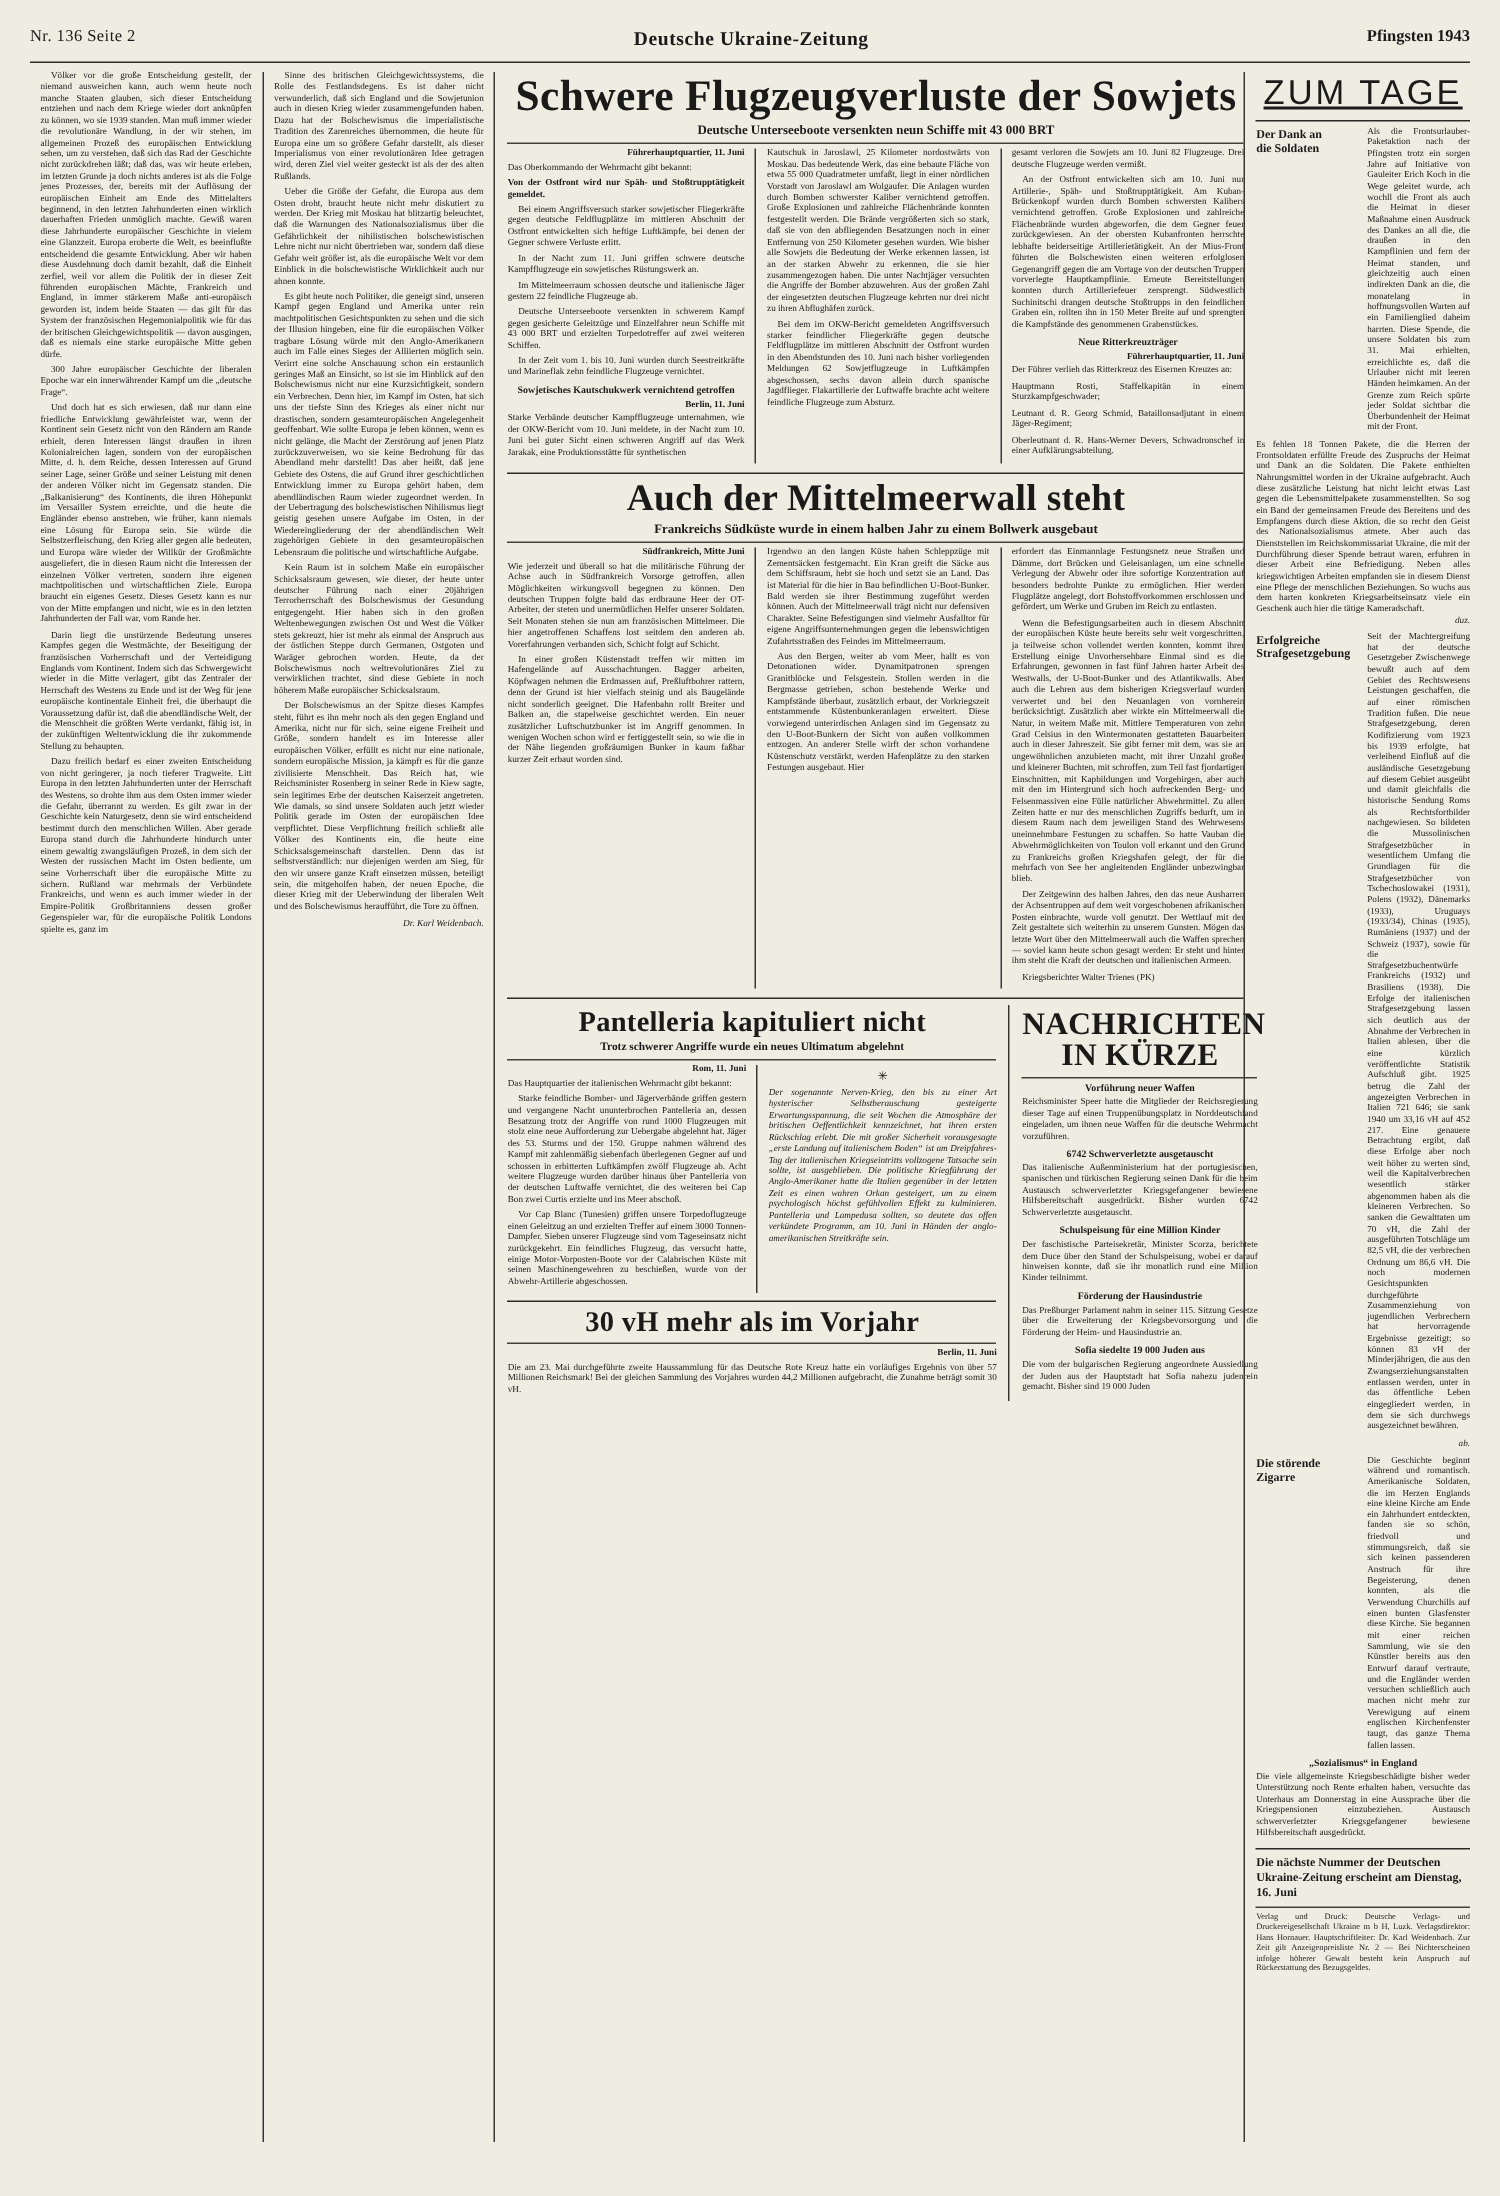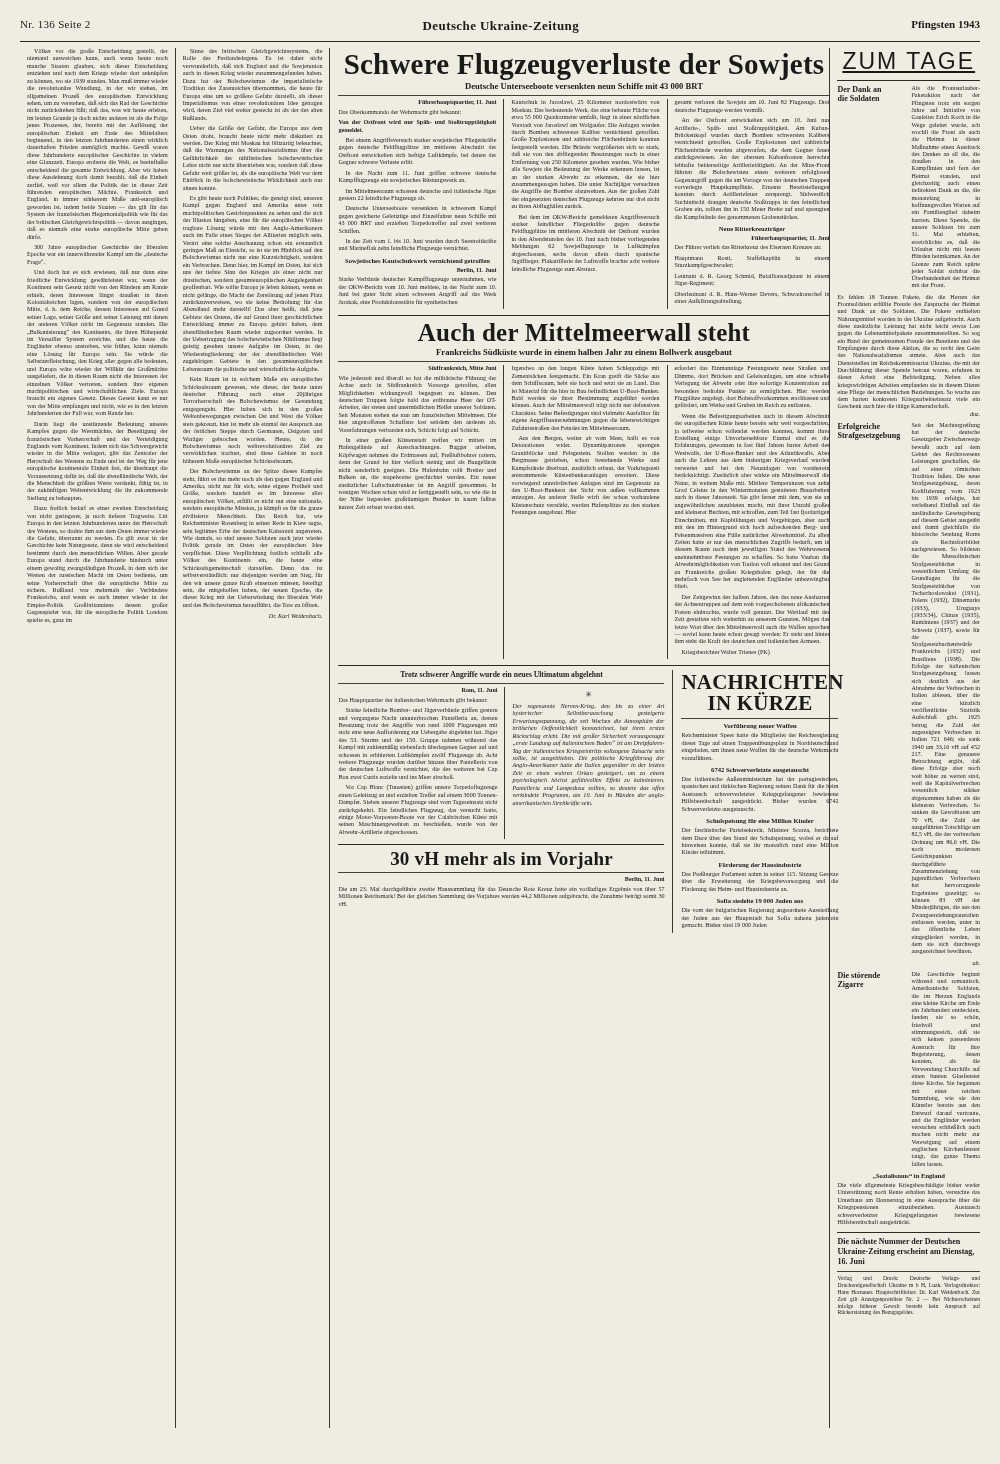--- a/index.html
+++ b/index.html
@@ -176,20 +176,21 @@
             <div class="byline"></div>
           </div>
         </div>
       </div>
 
       <div class="hr-full"></div>
 
       <div class="block">
         <div style="display:flex;">
           <div style="width:334px;box-sizing:border-box;padding-right:8px;">
+            <h1 class="head h-small">Pantelleria kapituliert nicht</h1>
             <div class="deck2">Trotz schwerer Angriffe wurde ein neues Ultimatum abgelehnt</div>
             <div class="hr-half"></div>
             <div style="display:flex;">
               <div class="col" style="width:166px;padding-left:0;">
                 <div class="dateline">Rom, 11. Juni</div>
                 <p class="noind">Das Hauptquartier der italienischen Wehrmacht gibt bekannt:</p>
                 <p>Starke feindliche Bomber- und Jägerverbände griffen gestern und vergangene Nacht ununterbrochen Pantelleria an, dessen Besatzung trotz der Angriffe von rund 1000 Flugzeugen mit stolz eine neue Aufforderung zur Uebergabe abgelehnt hat. Jäger des 53. Sturms und der 150. Gruppe nahmen während des Kampf mit zahlenmäßig siebenfach überlegenen Gegner auf und schossen in erbitterten Luftkämpfen zwölf Flugzeuge ab. Acht weitere Flugzeuge wurden darüber hinaus über Pantelleria von der deutschen Luftwaffe vernichtet, die des weiteren bei Cap Bon zwei Curtis erzielte und ins Meer abschoß.</p>
                 <p>Vor Cap Blanc (Tunesien) griffen unsere Torpedoflugzeuge einen Geleitzug an und erzielten Treffer auf einem 3000 Tonnen-Dampfer. Sieben unserer Flugzeuge sind vom Tageseinsatz nicht zurückgekehrt. Ein feindliches Flugzeug, das versucht hatte, einige Motor-Vorposten-Boote vor der Calabrischen Küste mit seinen Maschinengewehren zu beschießen, wurde von der Abwehr-Artillerie abgeschossen.</p>
                 <p></p>
               </div>

